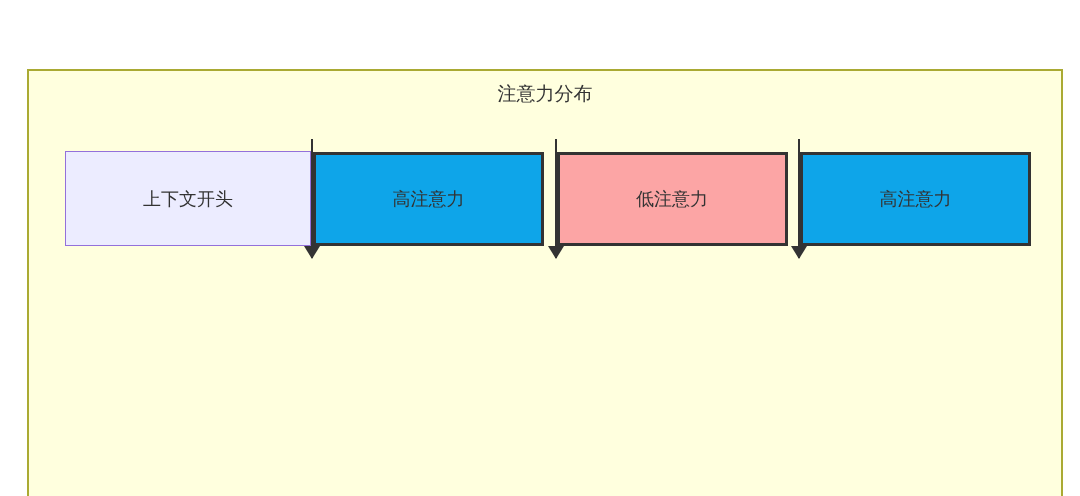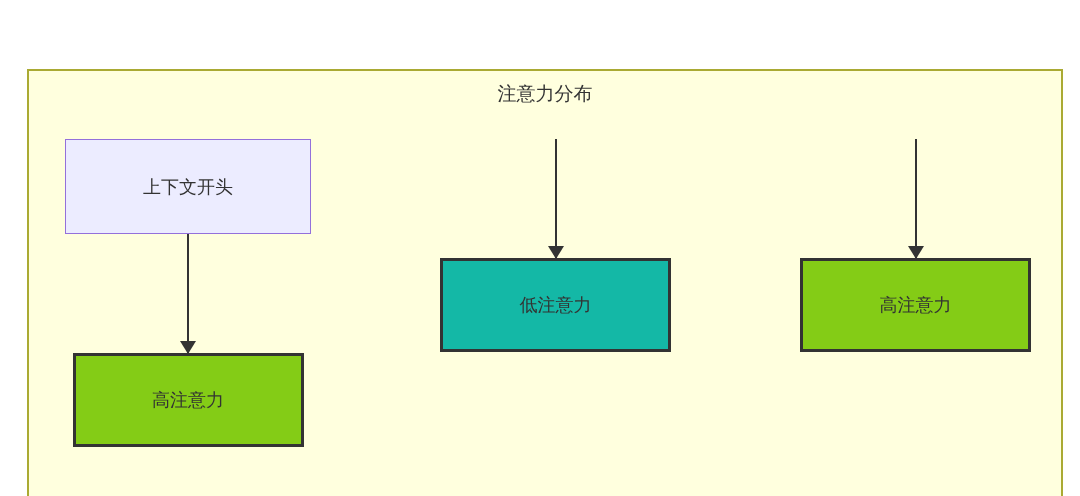--- a/index.html
+++ b/index.html
@@ -26,21 +26,21 @@
     color: #333333;
   }
   .columns {
     position: absolute;
     top: 68px; left: 36px; right: 30px;
     display: flex;
     justify-content: space-between;
   }
   .flow-column {
     display: flex;
-    flex-direction: column;
+    flex-direction: row;
     align-items: center;
   }
   .source-node {
     width: 246px; height: 95px;
     background: #ececff;
     border: 1px solid #9370db;
     display: flex;
     align-items: center;
     justify-content: center;
     font-size: 18px;
@@ -62,22 +62,22 @@
   }
   .result-node {
     width: 231px; height: 94px;
     border: 3px solid #333333;
     display: flex;
     align-items: center;
     justify-content: center;
     font-size: 18px;
     color: #333333;
   }
-  .result-high { background: #84cc16; }
-  .result-low  { background: #14b8a6; }
+  .result-high { background: #0ea5e9; }
+  .result-low  { background: #fca5a5; }
 </style>
 </head>
 <body>
 
 <div class="diagram-container">
   <div class="diagram-title">注意力分布</div>
 
   <div class="columns">
 
     <div class="flow-column">

